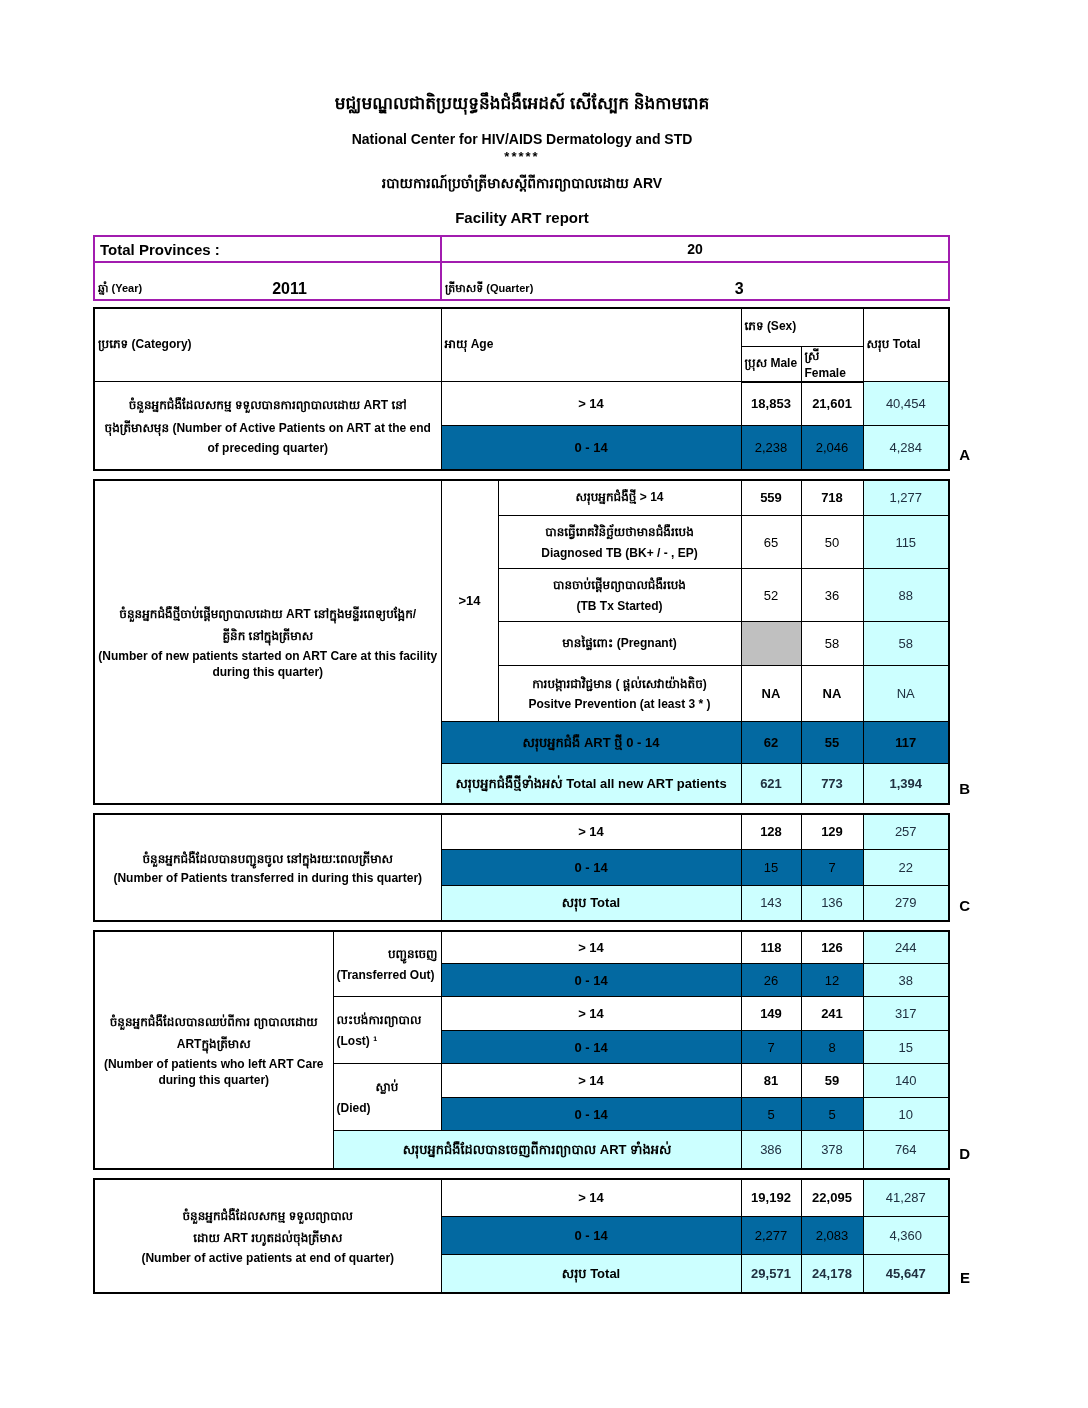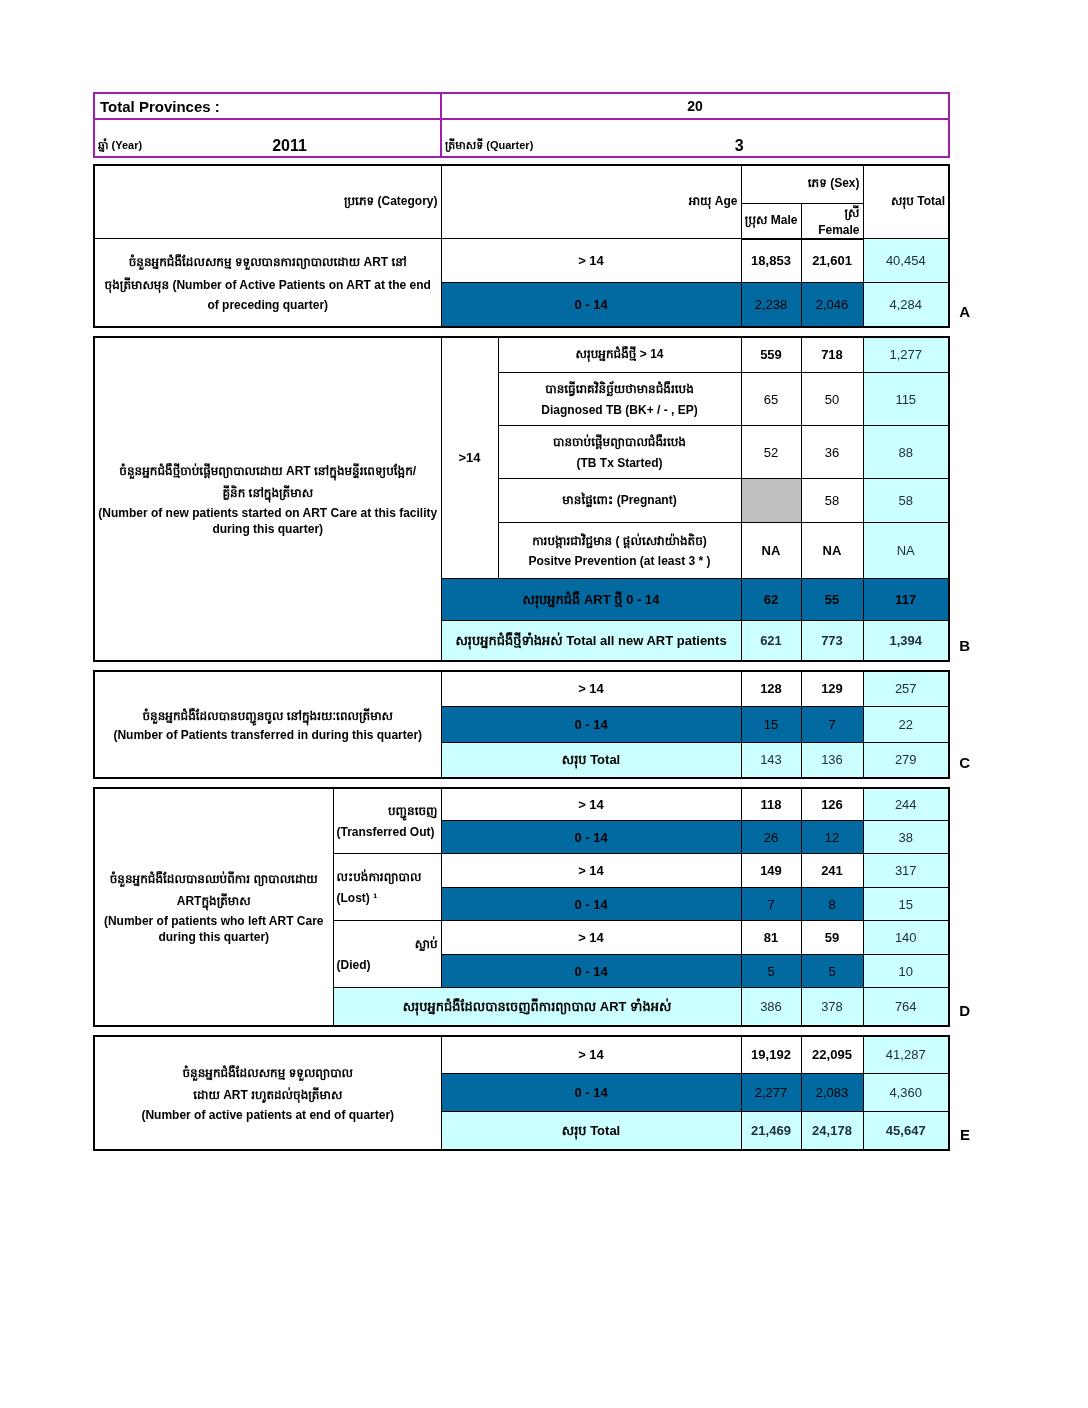--- a/index.html
+++ b/index.html
@@ -34,21 +34,21 @@
   .small-kh { font-size: 11px; font-weight: bold; flex: 0 0 auto; }
   .big-val { font-size: 16px; font-weight: bold; flex: 1 1 auto; text-align: center; }
 
   .section { position: relative; margin-bottom: 8px; }
   .section table { border: 2px solid #000; }
   .sec-letter {
     position: absolute; right: -19px; bottom: 8px;
     font-size: 15px; font-weight: bold;
   }
 
-  .hdr { font-size: 12px; font-weight: bold; text-align: right; }
+  .hdr { font-size: 12px; font-weight: bold; text-align: left; }
   .hdr-bottom td { border-bottom: 2px solid #000; }
 
   .cat { text-align: center; }
   .cat .kh  { font-size: 12px; font-weight: bold; line-height: 1.9; }
   .cat .eng { font-size: 12px; font-weight: bold; line-height: 1.35; }
 
   .age { font-size: 13px; font-weight: bold; text-align: center; }
   .num { font-size: 13px; text-align: center; }
   .b   { font-weight: bold; }
   .lbl-kh { font-size: 12px; font-weight: bold; text-align: center; line-height: 1.8; }
@@ -57,20 +57,27 @@
   .yellow { background: #0369a1; }
   .cyan   { background: #CCFFFF; }
   .gray   { background: #C0C0C0; }
   .cyan.num { color: #203040; }
 </style>
 </head>
 <body>
 
 <div class="content">
 
+  <div class="report-header">
+    <div class="kh-title">មជ្ឈមណ្ឌលជាតិប្រយុទ្ធនឹងជំងឺអេដស៍ សើស្បែក និងកាមរោគ</div>
+    <div class="en-title">National Center for HIV/AIDS Dermatology and STD</div>
+    <div class="stars">*****</div>
+    <div class="kh-sub">របាយការណ៍ប្រចាំត្រីមាសស្តីពីការព្យាបាលដោយ ARV</div>
+    <div class="rep-title">Facility ART report</div>
+  </div>
 
   <table class="info-table" style="margin-bottom:6px;">
     <colgroup>
         <col style="width:347px">
         <col style="width:508px">
       </colgroup>
     <tbody>
         <tr>
       <td class="info-label">Total Provinces :</td>
       <td class="info-value">20</td>
@@ -289,21 +296,21 @@
         <td class="num cyan">317</td>
       </tr>
       <tr style="height:33px">
         <td class="age yellow">0 - 14</td>
         <td class="num yellow">7</td>
         <td class="num yellow">8</td>
         <td class="num cyan">15</td>
       </tr>
       <tr style="height:34px">
         <td rowspan="2">
-          <div class="lbl-kh" style="text-align:right">ស្លាប់</div>
+          <div class="lbl-kh" style="text-align:center">ស្លាប់</div>
           <div class="lbl-en" style="text-align:left">(Died)</div>
         </td>
         <td class="age">&gt; 14</td>
         <td class="num b">81</td>
         <td class="num b">59</td>
         <td class="num cyan">140</td>
       </tr>
       <tr style="height:33px">
         <td class="age yellow">0 - 14</td>
         <td class="num yellow">5</td>
@@ -343,21 +350,21 @@
         <td class="num cyan">41,287</td>
       </tr>
       <tr style="height:38px">
         <td class="age yellow">0 - 14</td>
         <td class="num yellow">2,277</td>
         <td class="num yellow">2,083</td>
         <td class="num cyan">4,360</td>
       </tr>
       <tr style="height:38px">
         <td class="lbl-kh cyan" style="font-size:13px">សរុប   Total</td>
-        <td class="num b cyan">21,469</td>
+        <td class="num b cyan">29,571</td>
         <td class="num b cyan">24,178</td>
         <td class="num b cyan">45,647</td>
       </tr>
     </tbody>
       </table>
     <span class="sec-letter">E</span>
   </div>
 
 </div>
 

